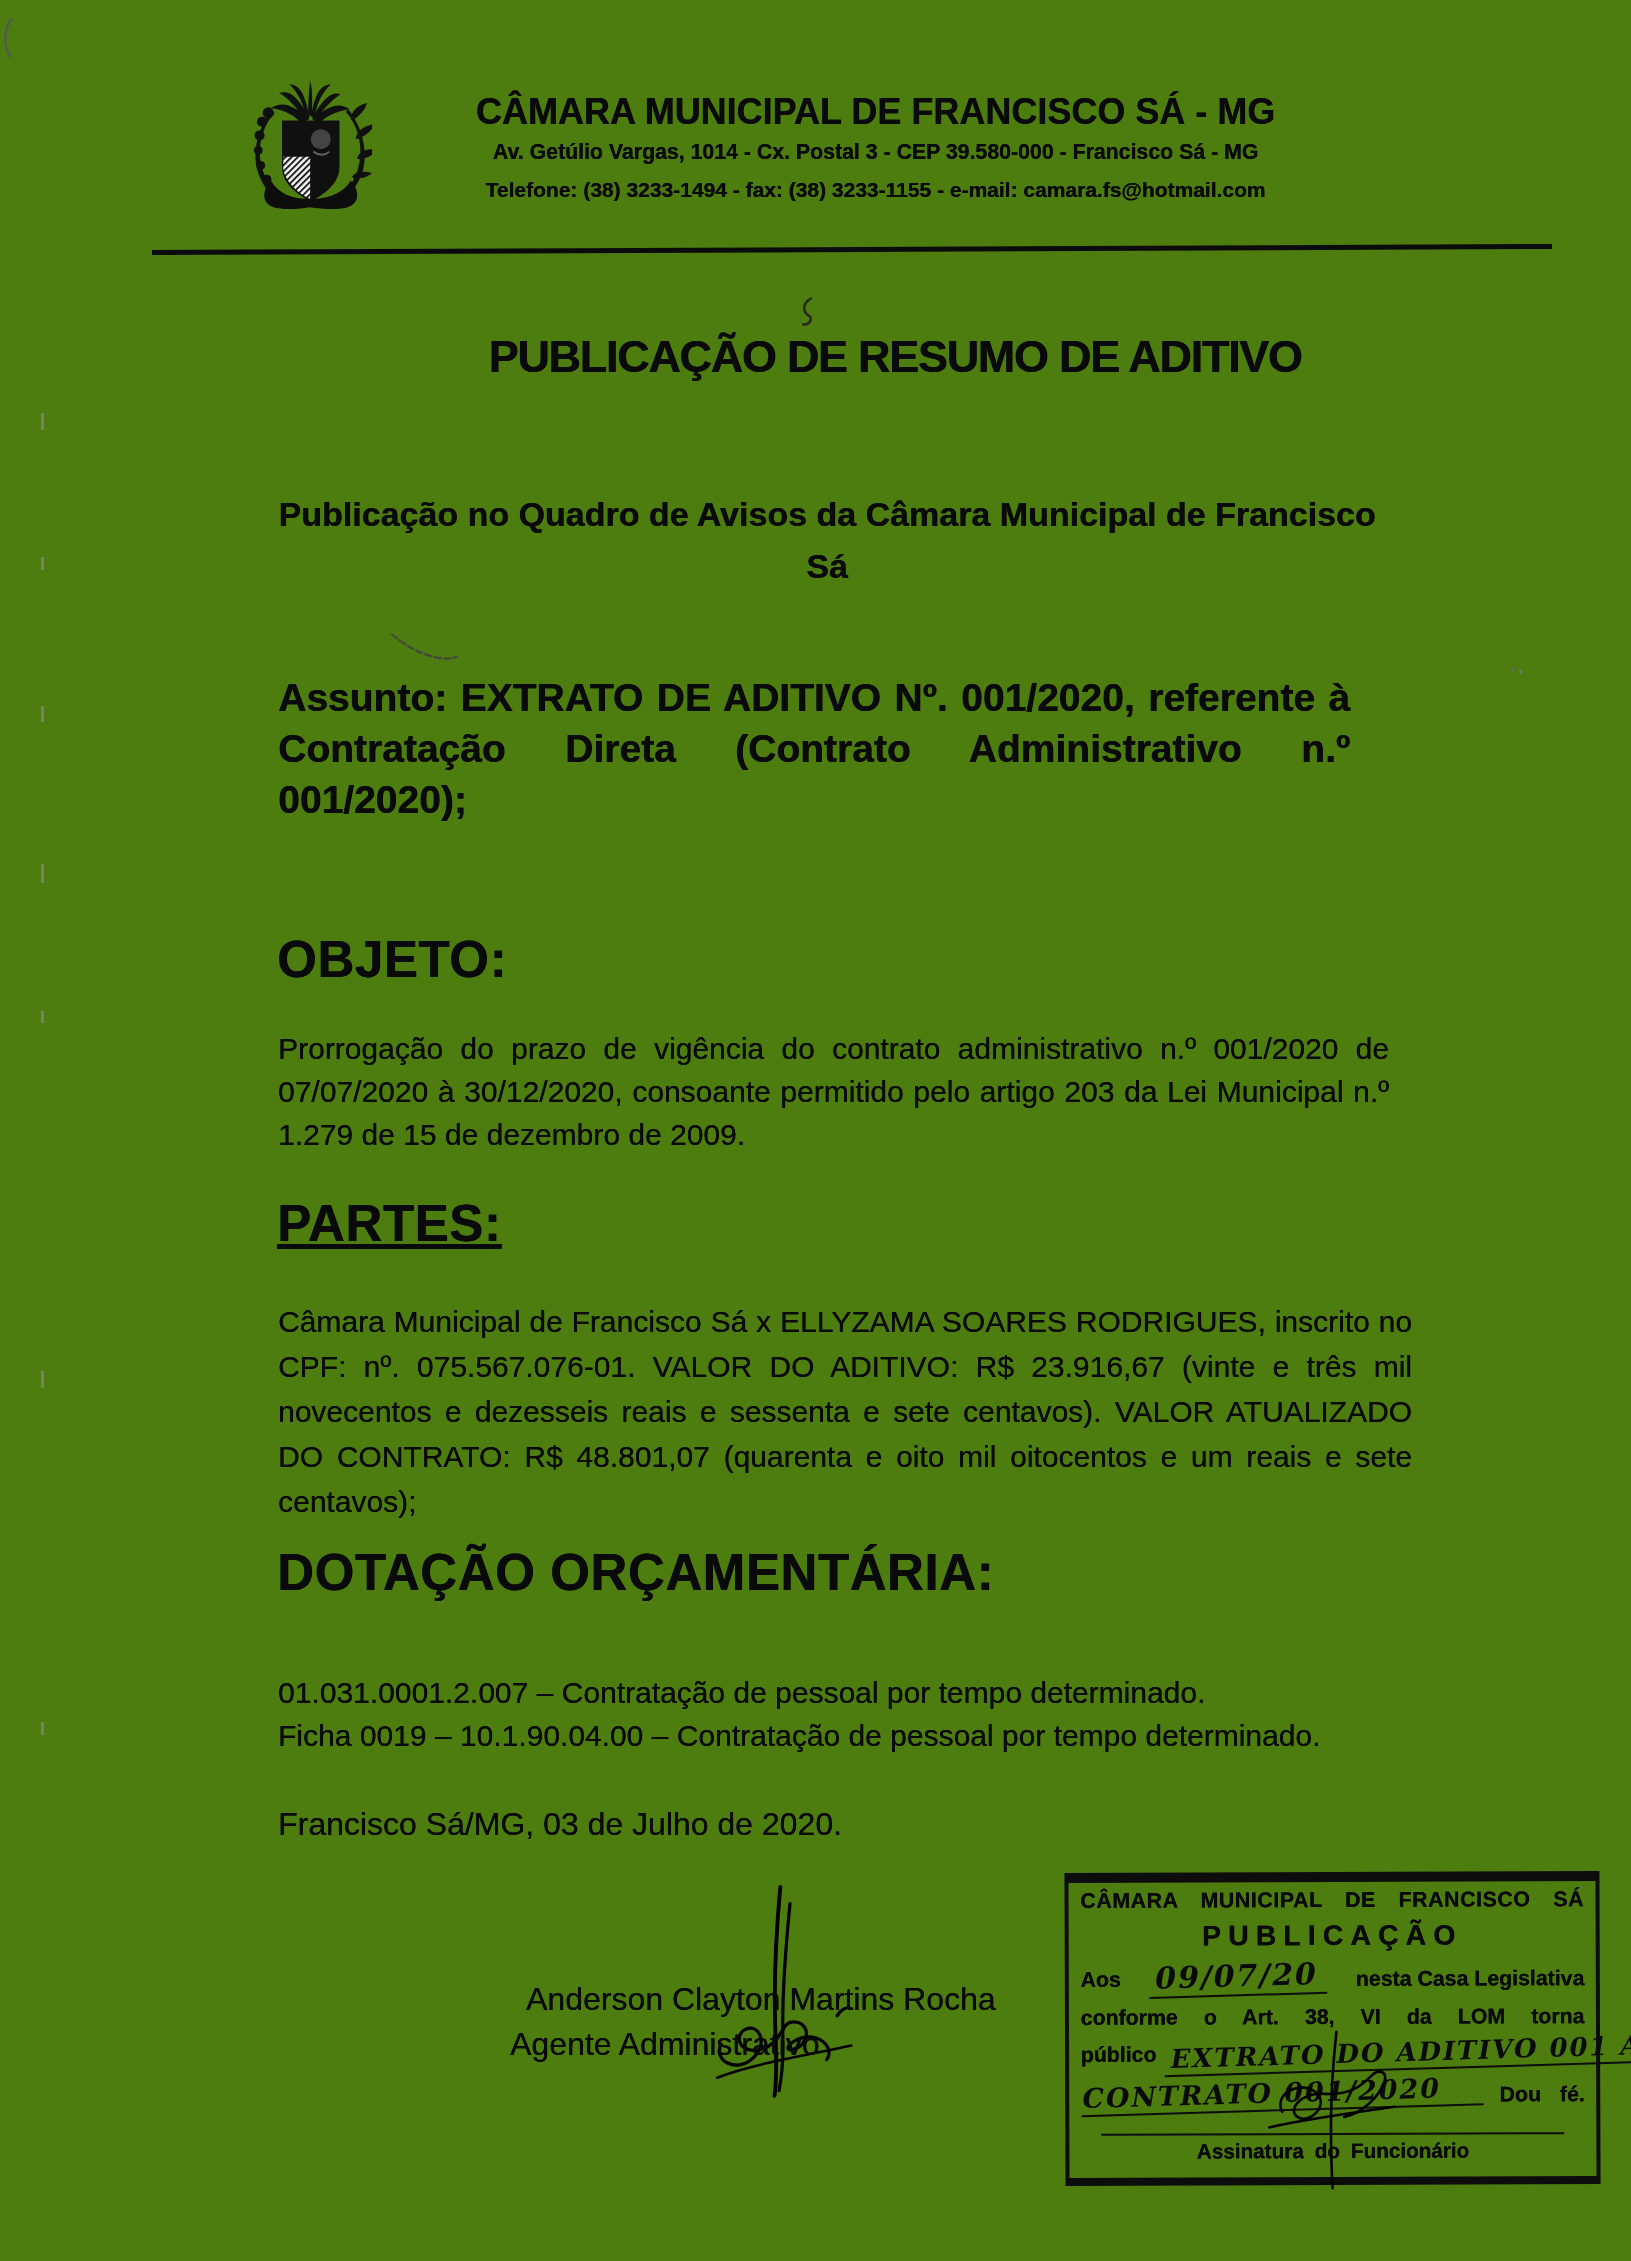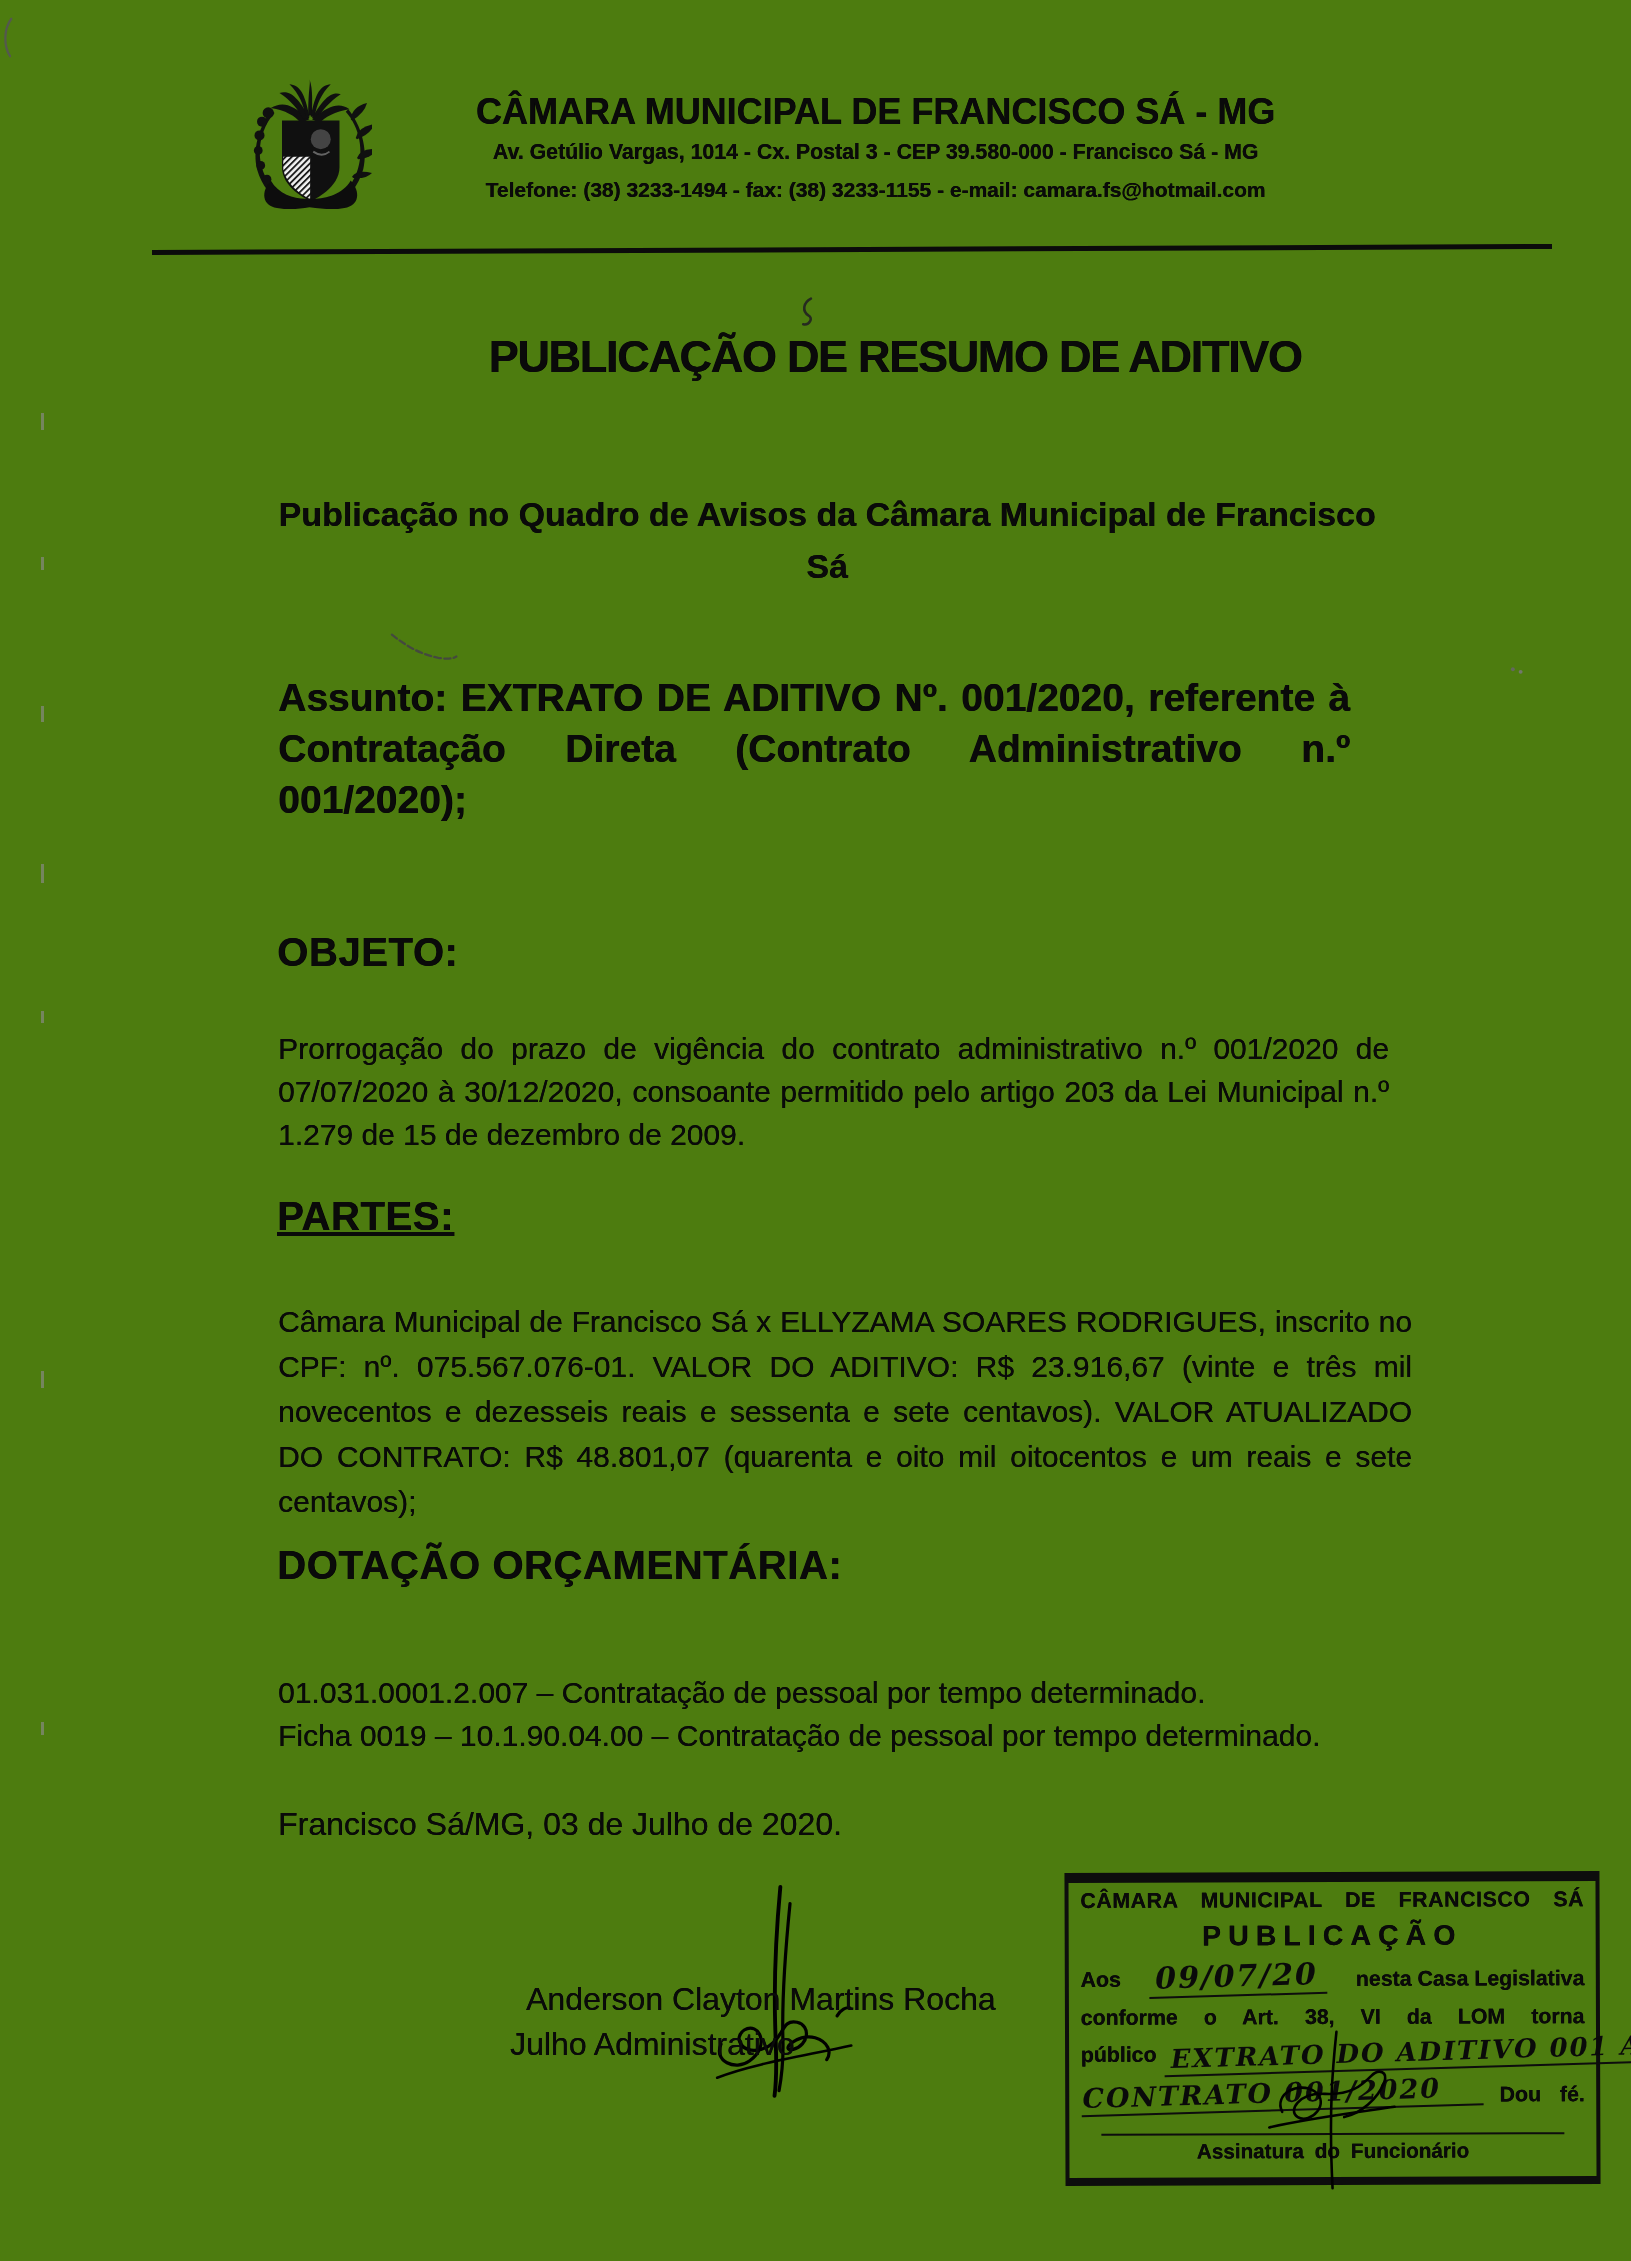--- a/index.html
+++ b/index.html
@@ -42,21 +42,21 @@
     text-align:center;font-size:34px;font-weight:bold;line-height:52px;
     text-shadow:0.4px 0 0 #000;
   }
   .assunto{
     left:278px;top:672px;width:1072px;
     font-size:39px;font-weight:bold;line-height:51px;
     text-align:justify;
     text-shadow:0.5px 0 0 #000;
   }
   .sec-heading{
-    font-size:40px;font-weight:bold;letter-spacing:0.6px;
+    font-size:51px;font-weight:bold;letter-spacing:0.6px;
     text-shadow:0.5px 0 0 #000;
   }
   .h-objeto{left:277px;top:930px;}
   .h-partes{left:277px;top:1194px;text-decoration:underline;}
   .h-dotacao{left:277px;top:1543px;}
   .body-par{
     font-size:30px;line-height:43px;text-align:justify;
     text-shadow:0.2px 0 0 #000;
   }
   .p-objeto{left:278px;top:1027px;width:1111px;}
@@ -224,21 +224,21 @@
         <path d="M152,6 C146,70 142,150 144,220 C145,262 148,292 143,330" stroke-width="6"></path>
         <path d="M167,32 C161,92 154,172 156,244 C157,276 154,300 150,322" stroke-width="5"></path>
         <path d="M60,250 C48,276 82,292 104,276 C138,252 118,214 96,228 C78,240 92,266 122,258 C160,247 150,210 178,216 C200,221 196,252 172,258 C150,263 176,232 206,240 C226,246 232,262 224,274" stroke-width="5"></path>
         <path d="M240,206 C246,196 254,192 260,194" stroke-width="5"></path>
         <path d="M54,302 C110,280 190,268 262,252" stroke-width="4"></path>
       </g>
     </svg>
   </div>
 
   <div class="abs sig-name">Anderson Clayton Martins Rocha</div>
-  <div class="abs sig-role">Julho Administrativo</div>
+  <div class="abs sig-role">Agente Administrativo</div>
 
   <div class="abs stamp">
     <div class="stamp-org">CÂMARA MUNICIPAL DE FRANCISCO SÁ</div>
     <div class="stamp-title">PUBLICAÇÃO</div>
 
     <div class="stamp-row">
       <span>Aos</span>
       <span class="hw hw-date">09/07/20</span>
       <span>nesta Casa Legislativa</span>
     </div>

